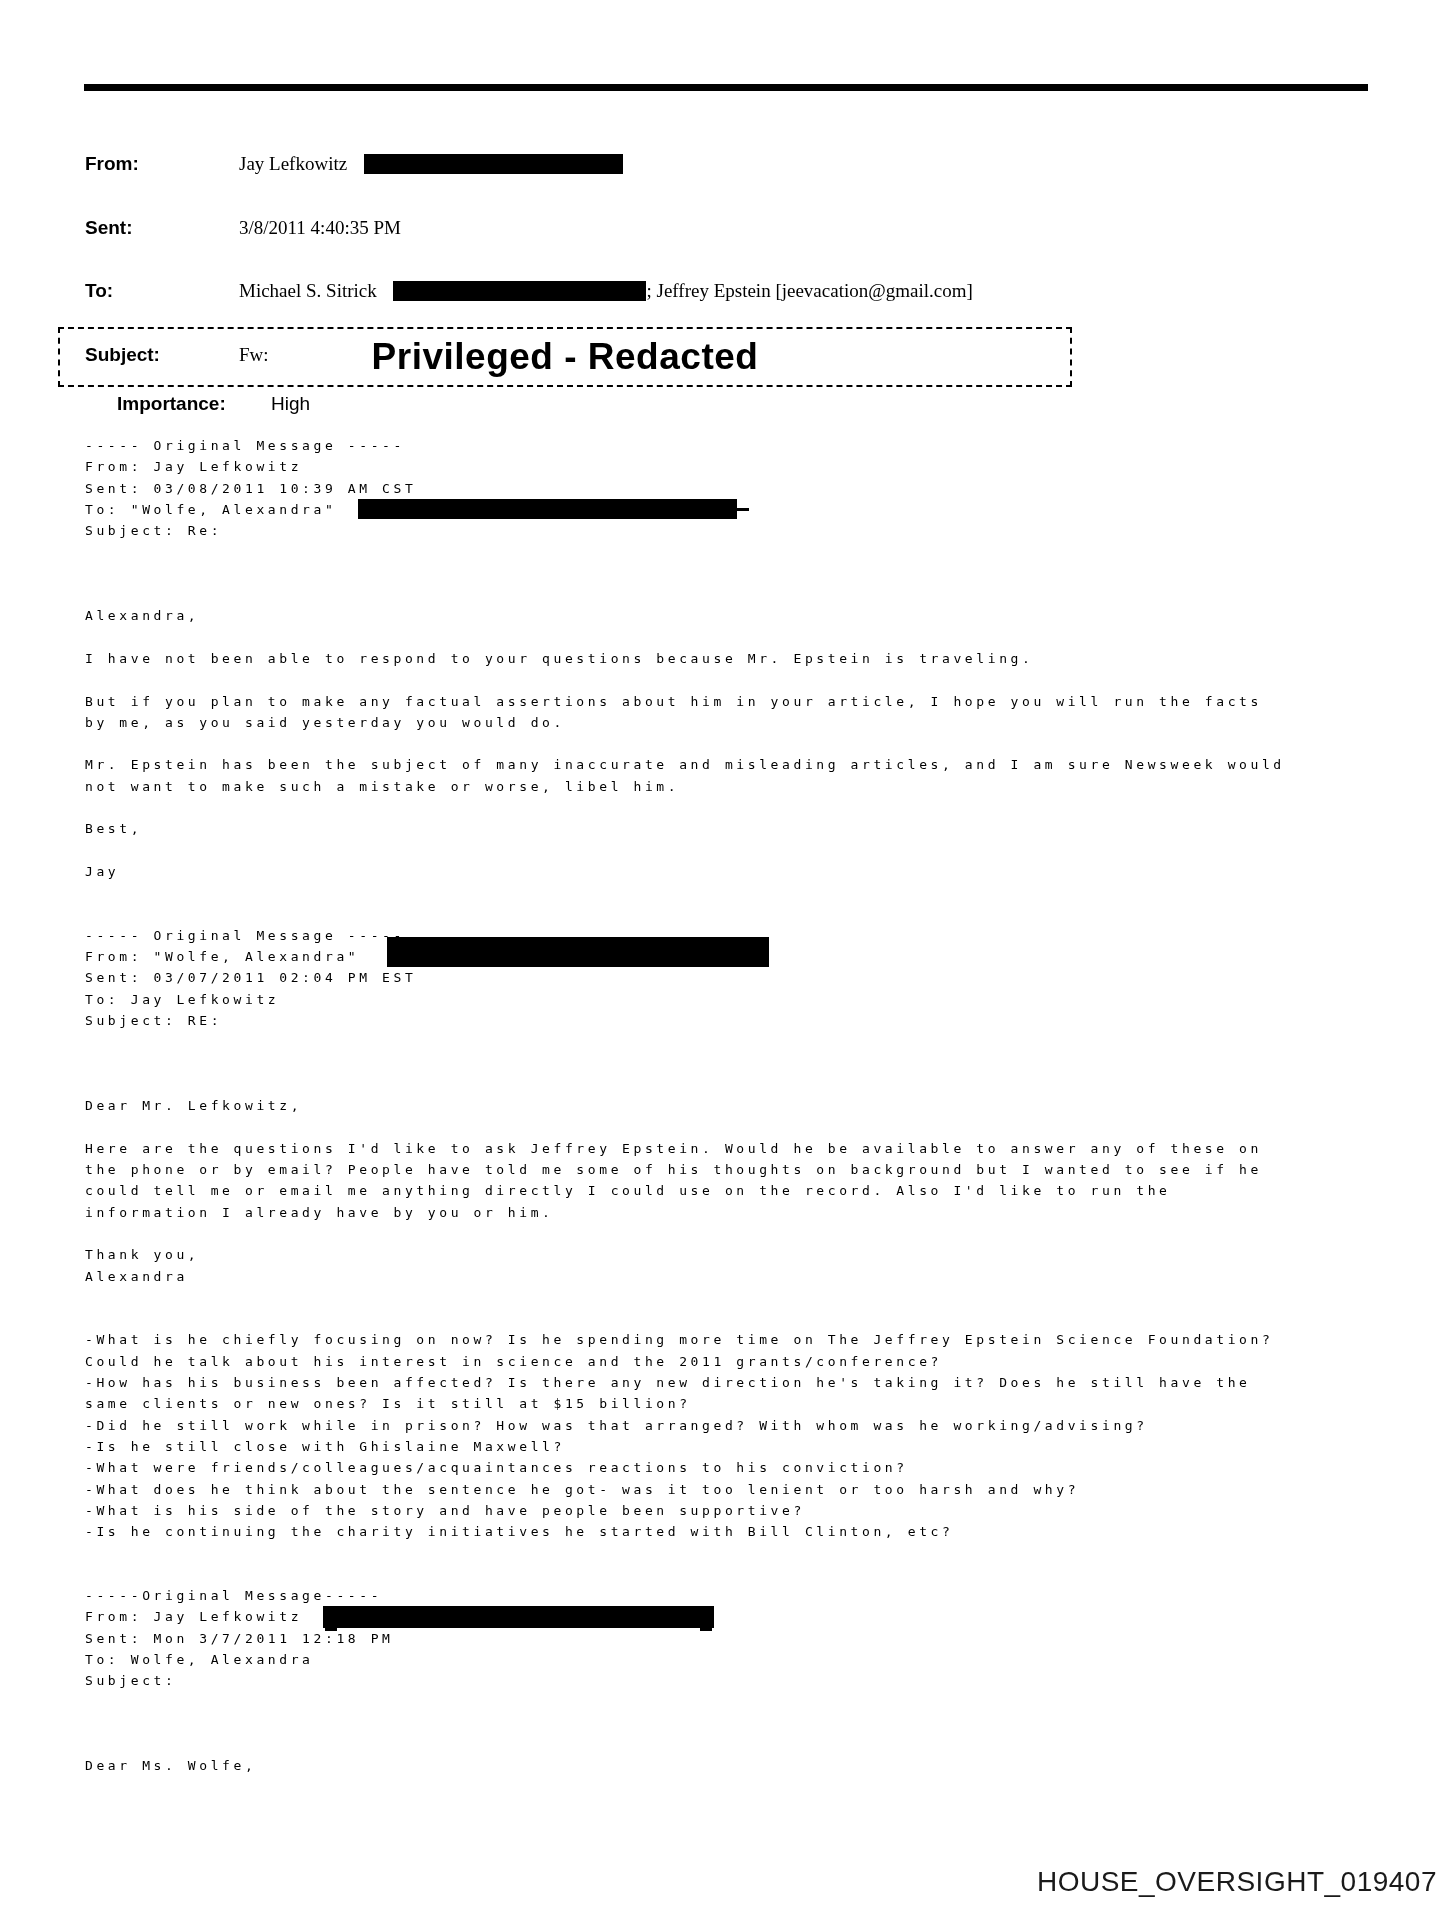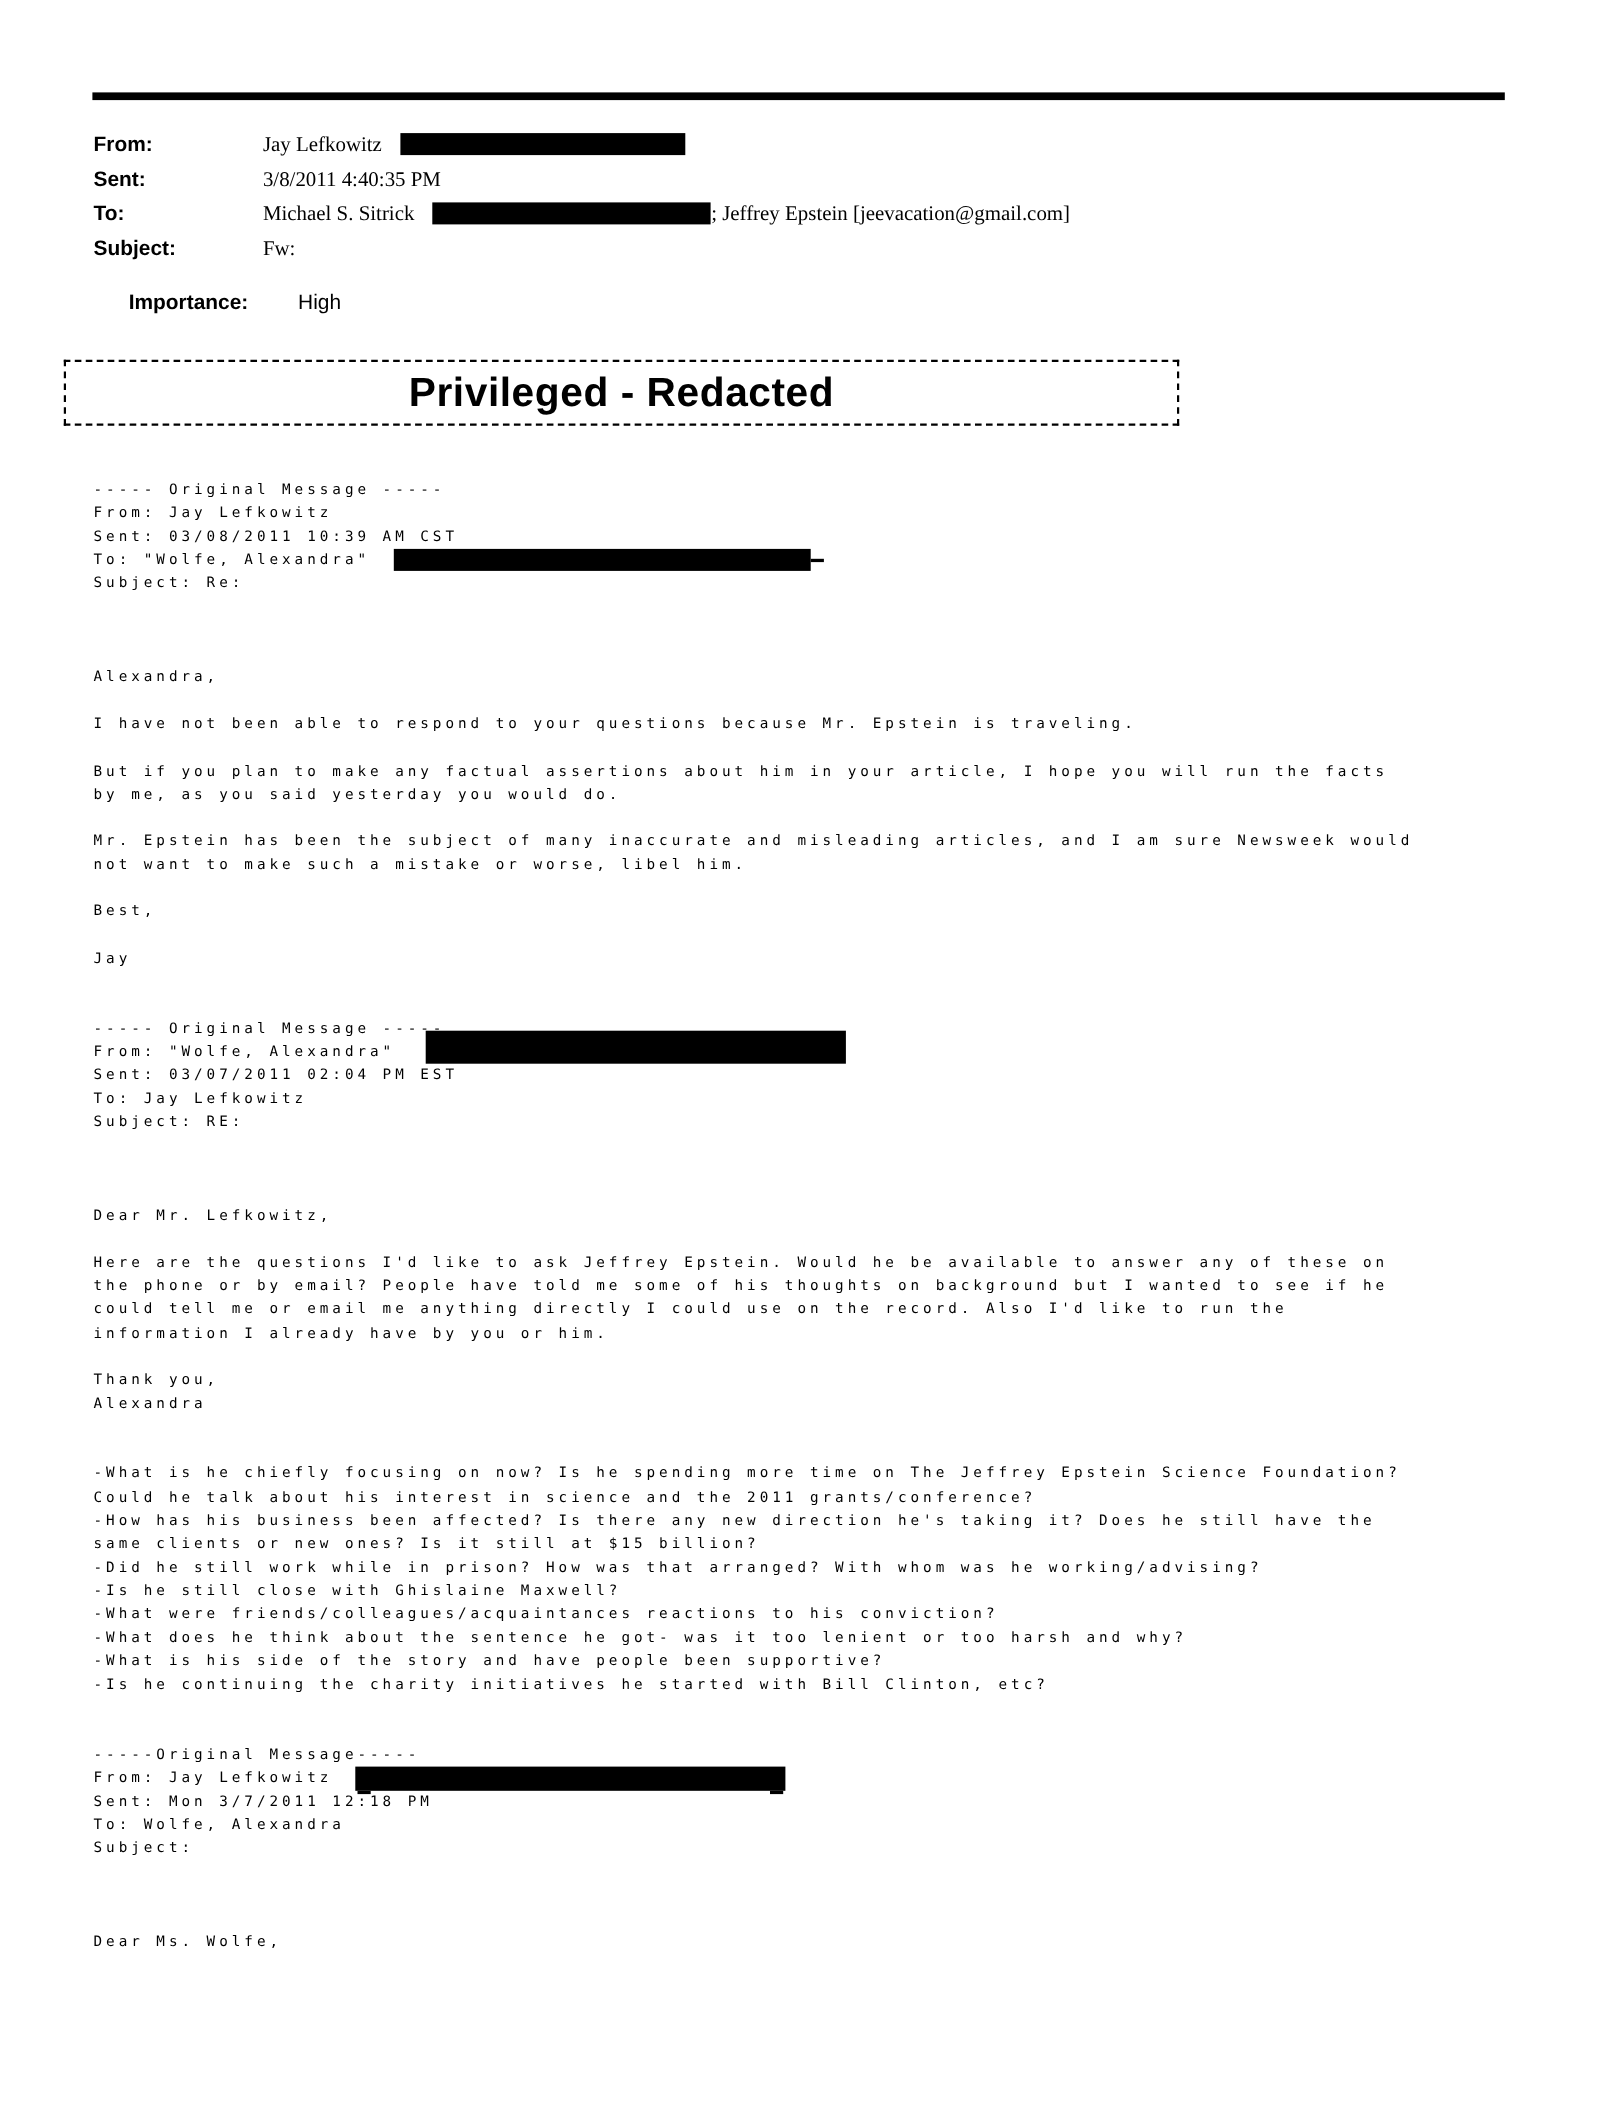--- a/index.html
+++ b/index.html
@@ -10,21 +10,21 @@
     margin:0 auto;
     overflow:hidden;
     font-family:"Liberation Sans",sans-serif;
     color:#000;
   }
   .top-rule{
     position:absolute;left:84px;top:84px;
     width:1284px;height:7px;background:#000;
   }
   .hdr{position:absolute;left:85px;top:116px;width:1100px;}
-  .hrow{display:flex;line-height:31.6px;font-size:19px;}
+  .hrow{display:flex;line-height:31.6px;font-size:19px;margin-top:32px;}
   .hlabel{font-weight:bold;width:154px;flex:0 0 154px;}
   .hvalue{white-space:pre;}
   .hvalue .txt{white-space:pre;font-family:Liberation Serif, serif;}
   .redact-inline{
     display:inline-block;background:#000;
     height:20px;vertical-align:-4px;margin-left:12px;
   }
   .importance-row{margin-top:18px;margin-left:32px;}
   .priv-box{
     position:absolute;left:58px;top:327px;
@@ -147,14 +147,15 @@
       <div class="bline">From: Jay Lefkowitz<span class="redact-abs" style="left: 238px; top: 0px; width: 391px; height: 22px;"></span><span class="tick" style="height: 3px; width: 12px; left: 240px; top: 22px;"></span><span class="tick" style="height: 3px; width: 12px; left: 615px; top: 22px;"></span></div>
       <div class="bline">Sent: Mon 3/7/2011 12:18 PM</div>
       <div class="bline">To: Wolfe, Alexandra</div>
       <div class="bline">Subject:</div>
       <div class="bline"> </div>
       <div class="bline"> </div>
       <div class="bline"> </div>
       <div class="bline">Dear Ms. Wolfe,</div>
     </div>
 
+  <div class="footer">HOUSE_OVERSIGHT_019407</div>
 
 </div>
 
 </body></html>

